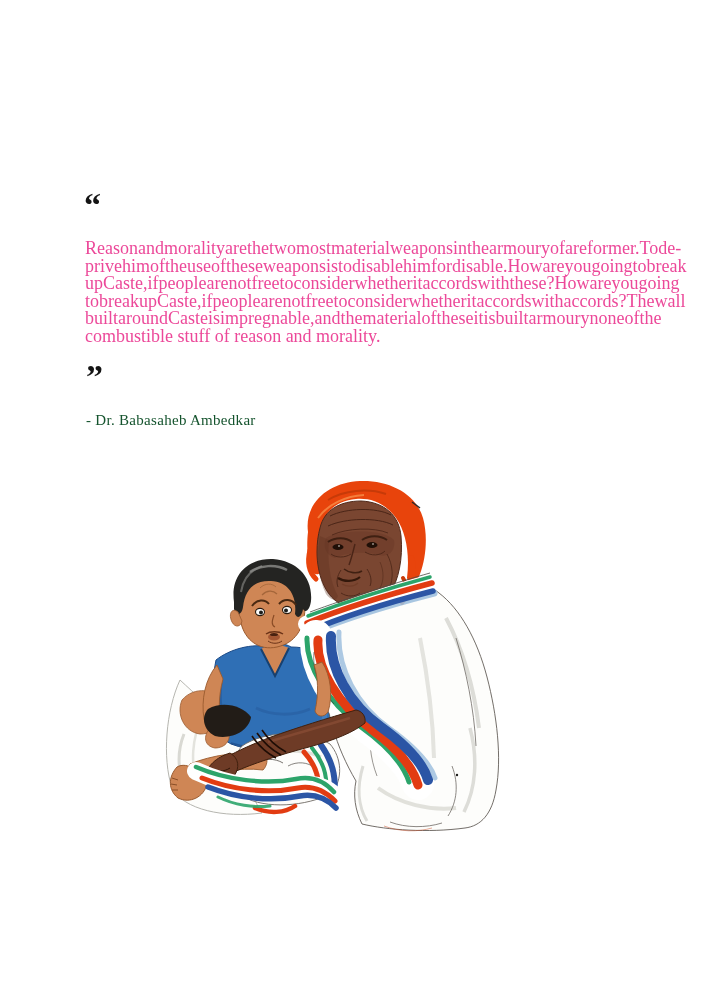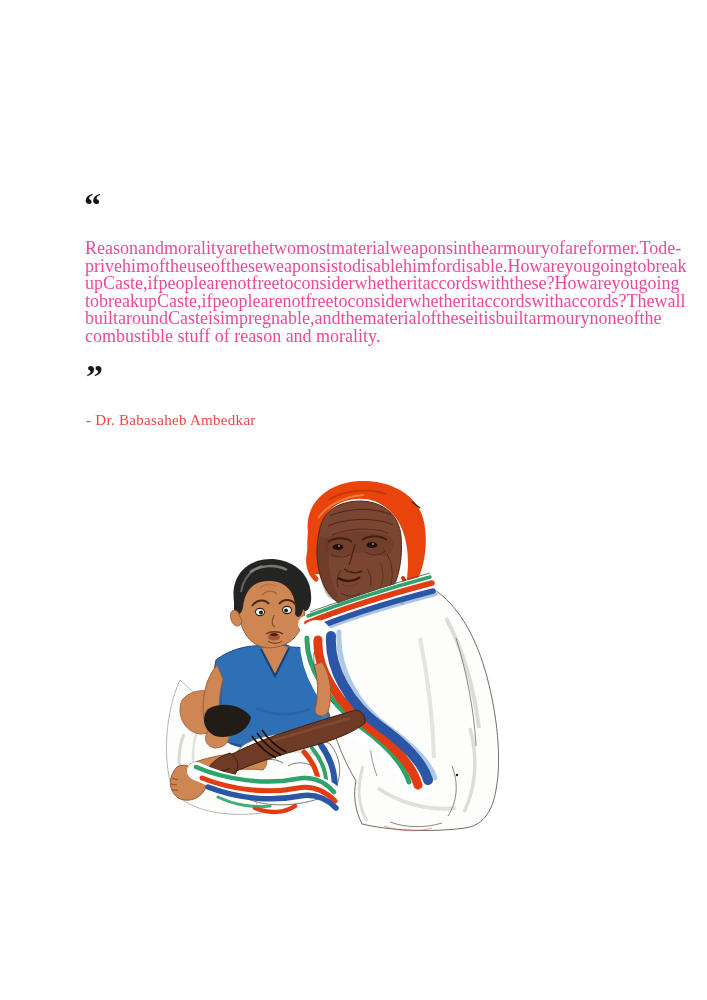--- a/index.html
+++ b/index.html
@@ -6,21 +6,21 @@
   .page{position:relative;width:707px;height:1000px;background:#ffffff;overflow:hidden;
         font-family:"Liberation Serif","DejaVu Serif",serif;color:#1e1e1e;}
   .open-quote{position:absolute;left:84px;top:188px;font-size:34px;font-weight:700;
               line-height:1;color:#141414;letter-spacing:-2px;}
   .close-quote{position:absolute;left:86px;top:360px;font-size:34px;font-weight:700;
               line-height:1;color:#141414;letter-spacing:-2px;}
   .quote-text{position:absolute;left:85px;top:240px;width:537px;font-size:18px;
               line-height:17.6px;color:#ec4899;}
   .qline{display:flex;justify-content:space-between;height:17.6px;overflow:visible;}
   .qline-last{display:block;text-align:left;}
-  .attribution{position:absolute;left:86px;top:412px;font-size:15px;color:#ef4444;
+  .attribution{position:absolute;left:86px;top:412px;font-size:15px;color:#14532d;
                letter-spacing:0.3px;}
   .illustration{position:absolute;left:158px;top:466px;width:350px;height:370px;}
   .rc{stroke-linecap:round;stroke-linejoin:round;}
 </style>
 </head>
 <body>
 
 <div class="page">
 
   <div class="open-quote">“</div>

